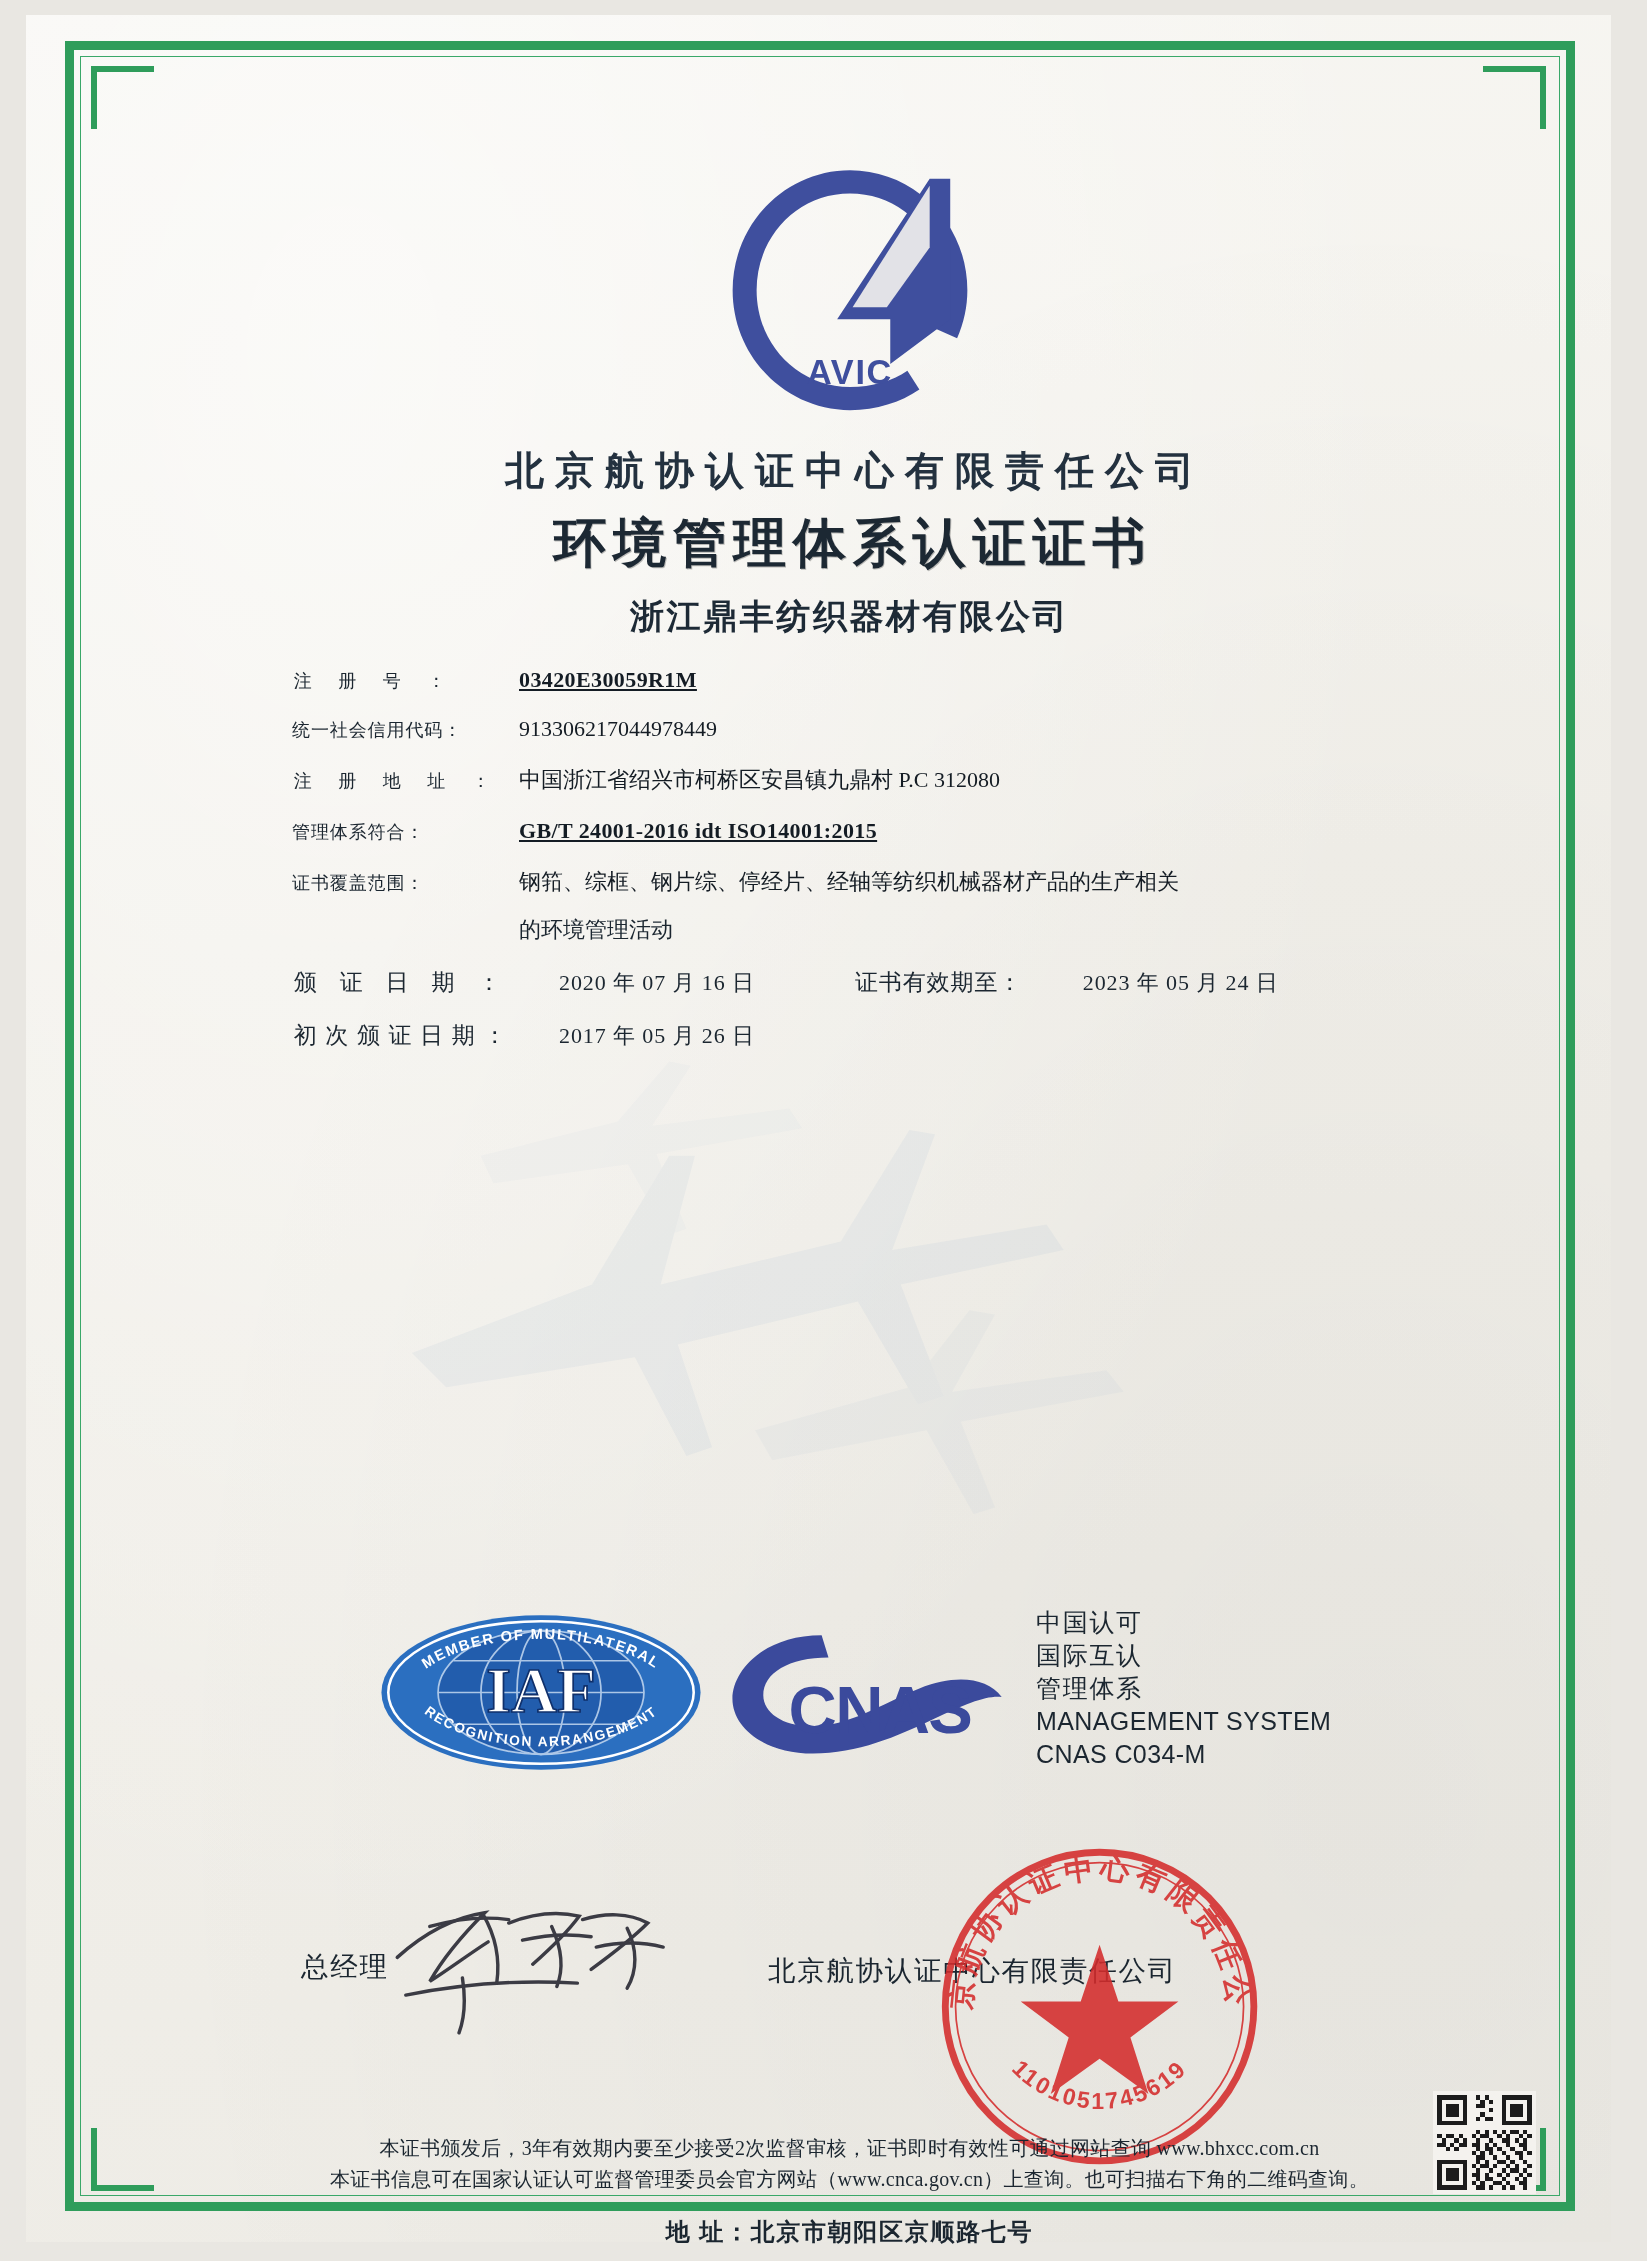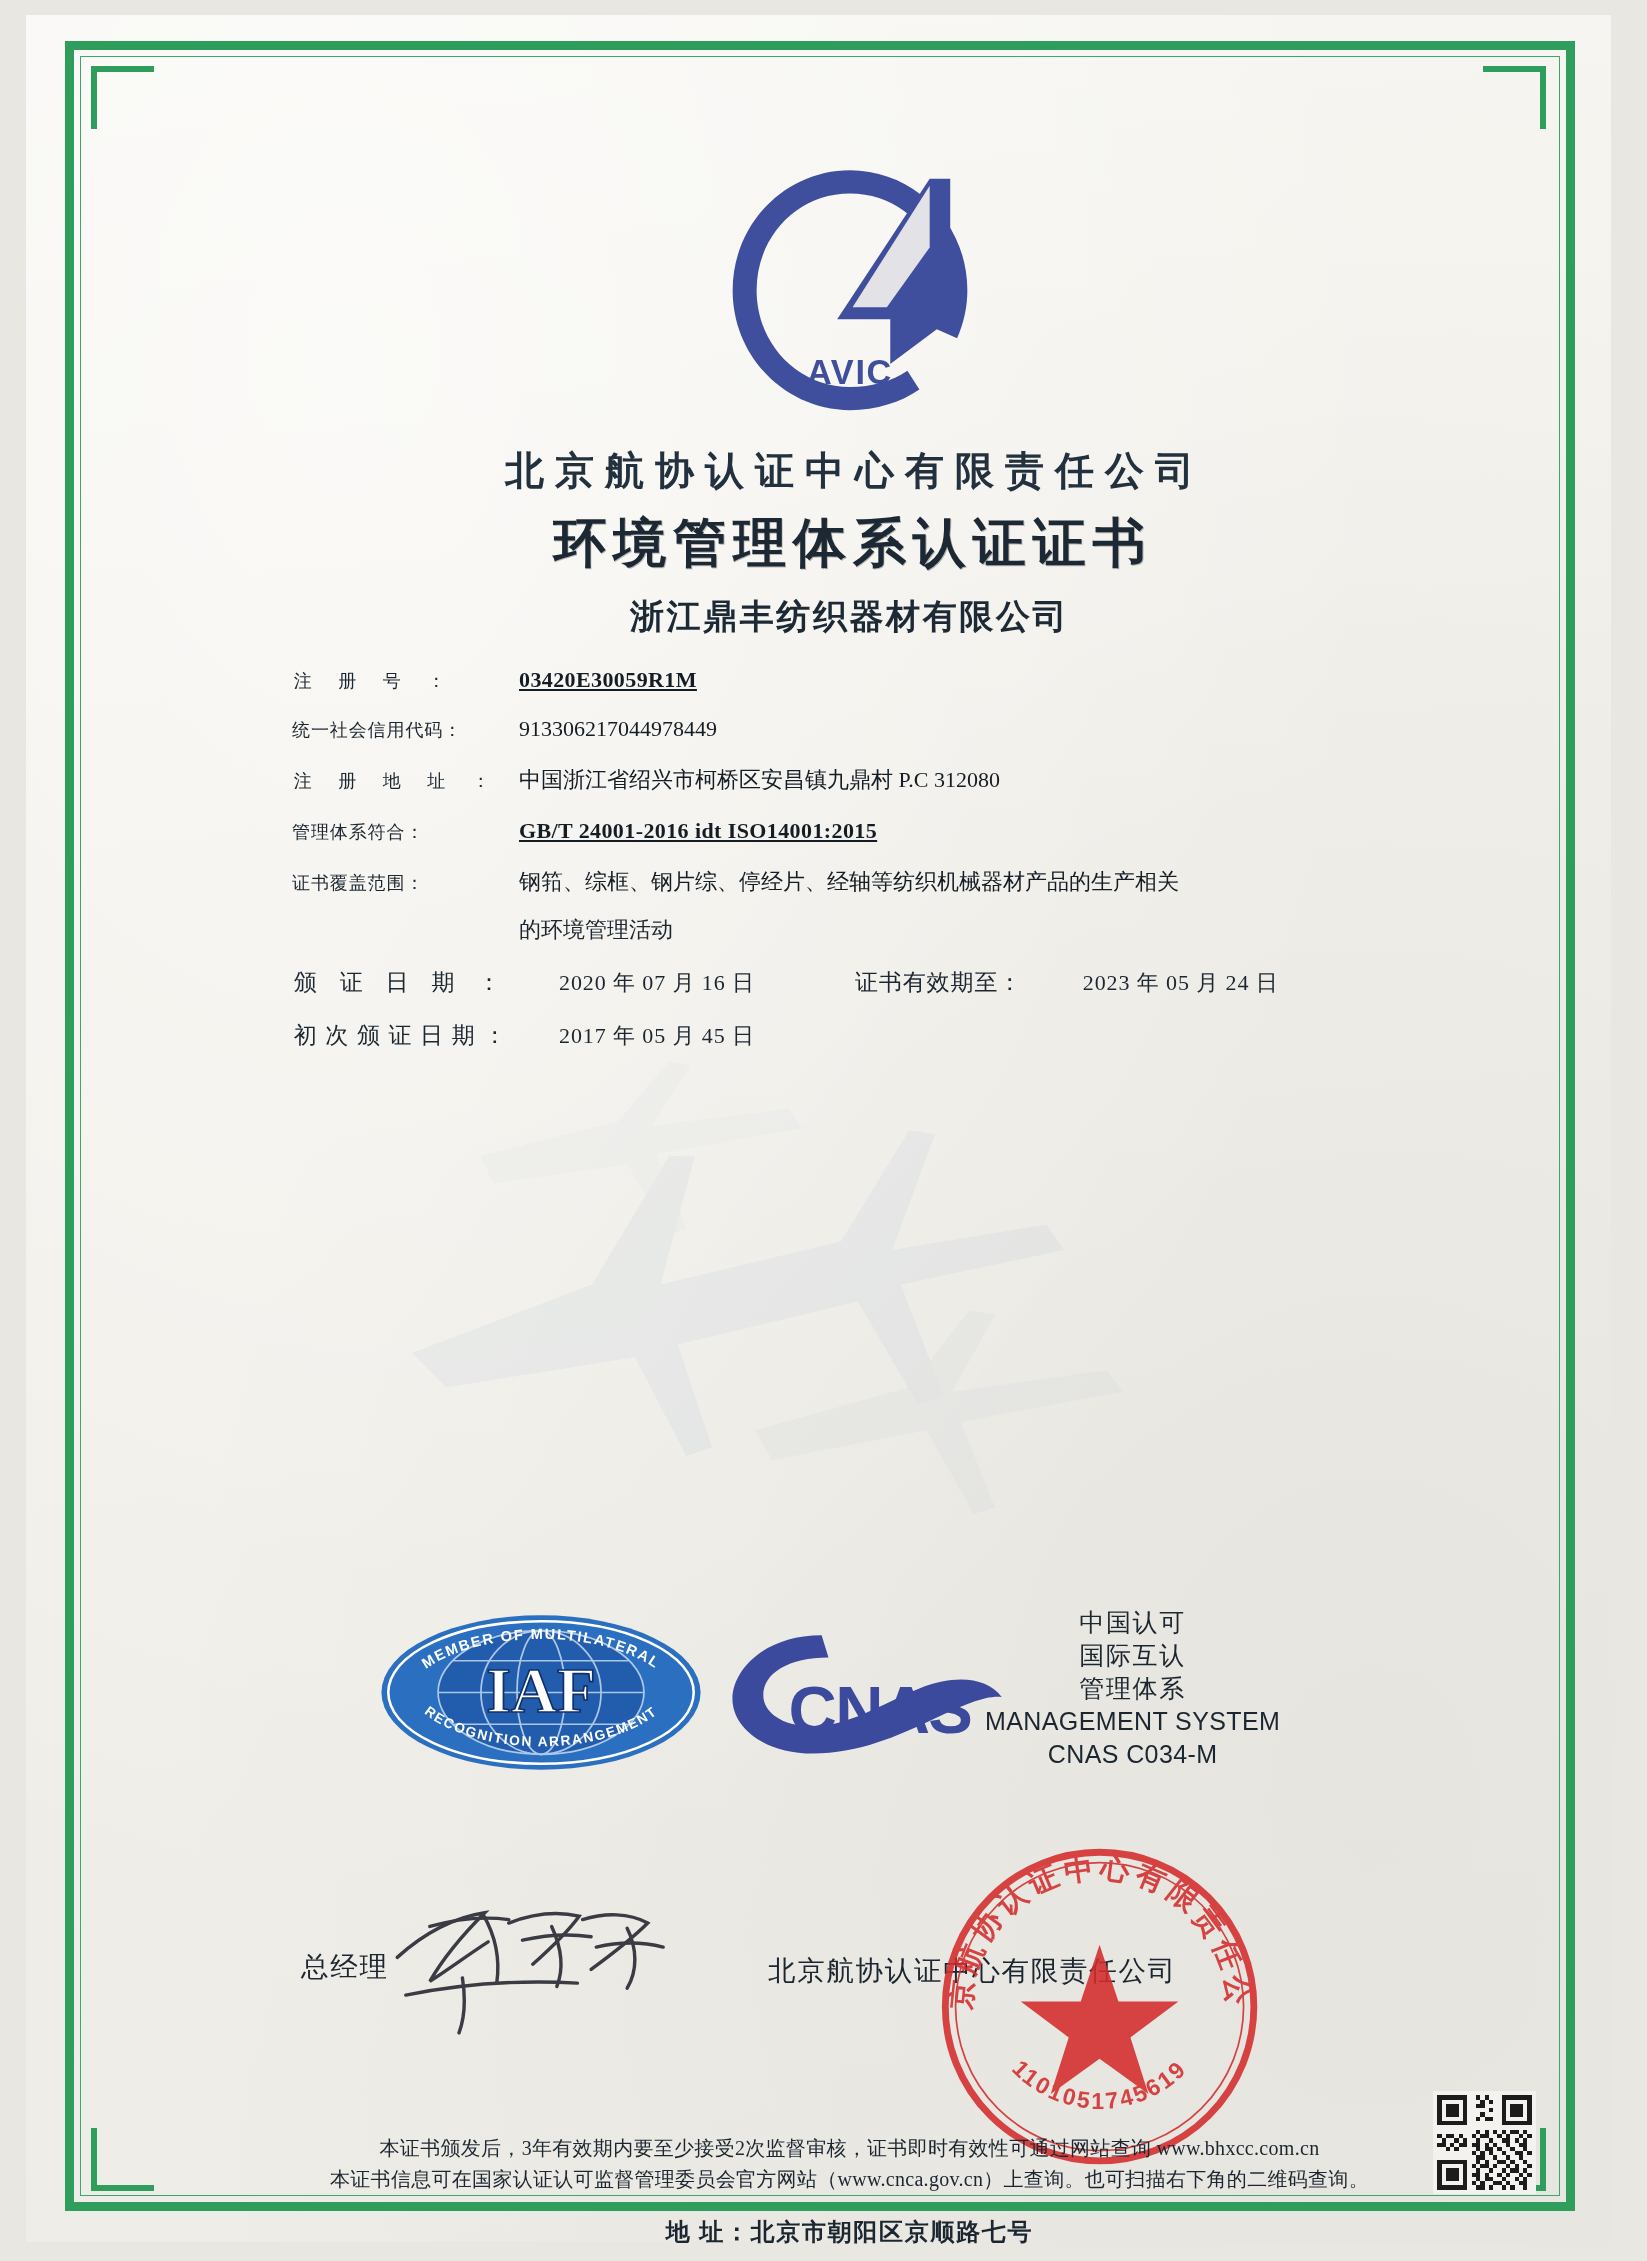--- a/index.html
+++ b/index.html
@@ -217,26 +217,25 @@
   }
   .cnas-logo {
     position: absolute;
     left: 600px;
     top: 17px;
     width: 283px;
     height: 142px;
   }
   .accred-text {
     position: absolute;
-    left: 856px;
+    left: 907px;
     top: 0px;
     font-family: "Liberation Sans", sans-serif;
     color: #1b2630;
     line-height: 1.32;
-    text-align: center;
   }
   .accred-text .cn {
     font-family: "Liberation Serif", serif;
     font-size: 25px;
     letter-spacing: 1.7px;
   }
   .accred-text .en {
     font-size: 25px;
     letter-spacing: 0.4px;
   }
@@ -380,21 +379,21 @@
 
         <div class="date-row">
           <div class="label">颁 证 日 期 ：</div>
           <div class="val">2020 年 07 月 16 日</div>
           <div class="label2">证书有效期至：</div>
           <div class="val2">2023 年 05 月 24 日</div>
         </div>
 
         <div class="date-row">
           <div class="label">初次颁证日期：</div>
-          <div class="val">2017 年 05 月 45 日</div>
+          <div class="val">2017 年 05 月 26 日</div>
         </div>
 
       </div>
 
       <div class="accred">
 
         <svg class="iaf-logo" viewBox="0 0 380 190">
           <ellipse cx="190" cy="95" rx="186" ry="90" fill="#2b6fc0"></ellipse>
           <ellipse cx="190" cy="95" rx="178" ry="83" fill="none" stroke="#ffffff" stroke-width="3"></ellipse>
           <ellipse cx="190" cy="95" rx="120" ry="72" fill="#1b4f9c" opacity="0.55"></ellipse>

